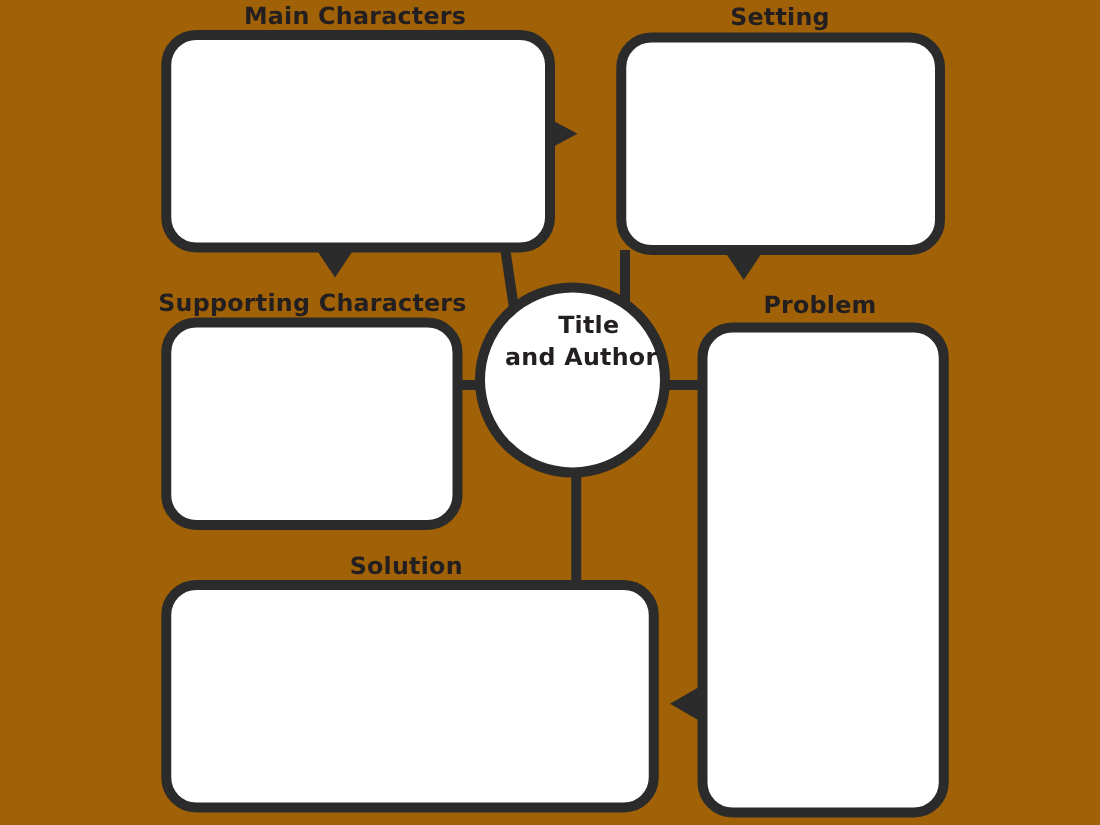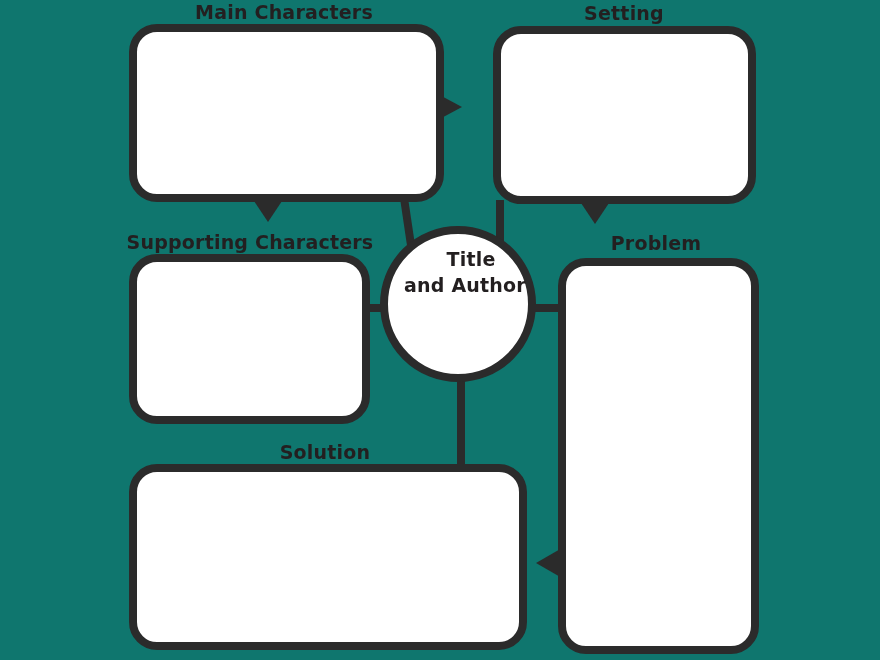--- a/index.html
+++ b/index.html
@@ -8,21 +8,21 @@
     padding: 0;
     background: #ffffff;
   }
   body {
     font-family: "DejaVu Sans", "Liberation Sans", sans-serif;
   }
   #stage {
     position: relative;
     width: 880px;
     height: 660px;
-    background: #0f766e;
+    background: #a16207;
     overflow: hidden;
   }
   #diagram {
     position: absolute;
     left: 0;
     top: 0;
     width: 880px;
     height: 660px;
     display: block;
   }

